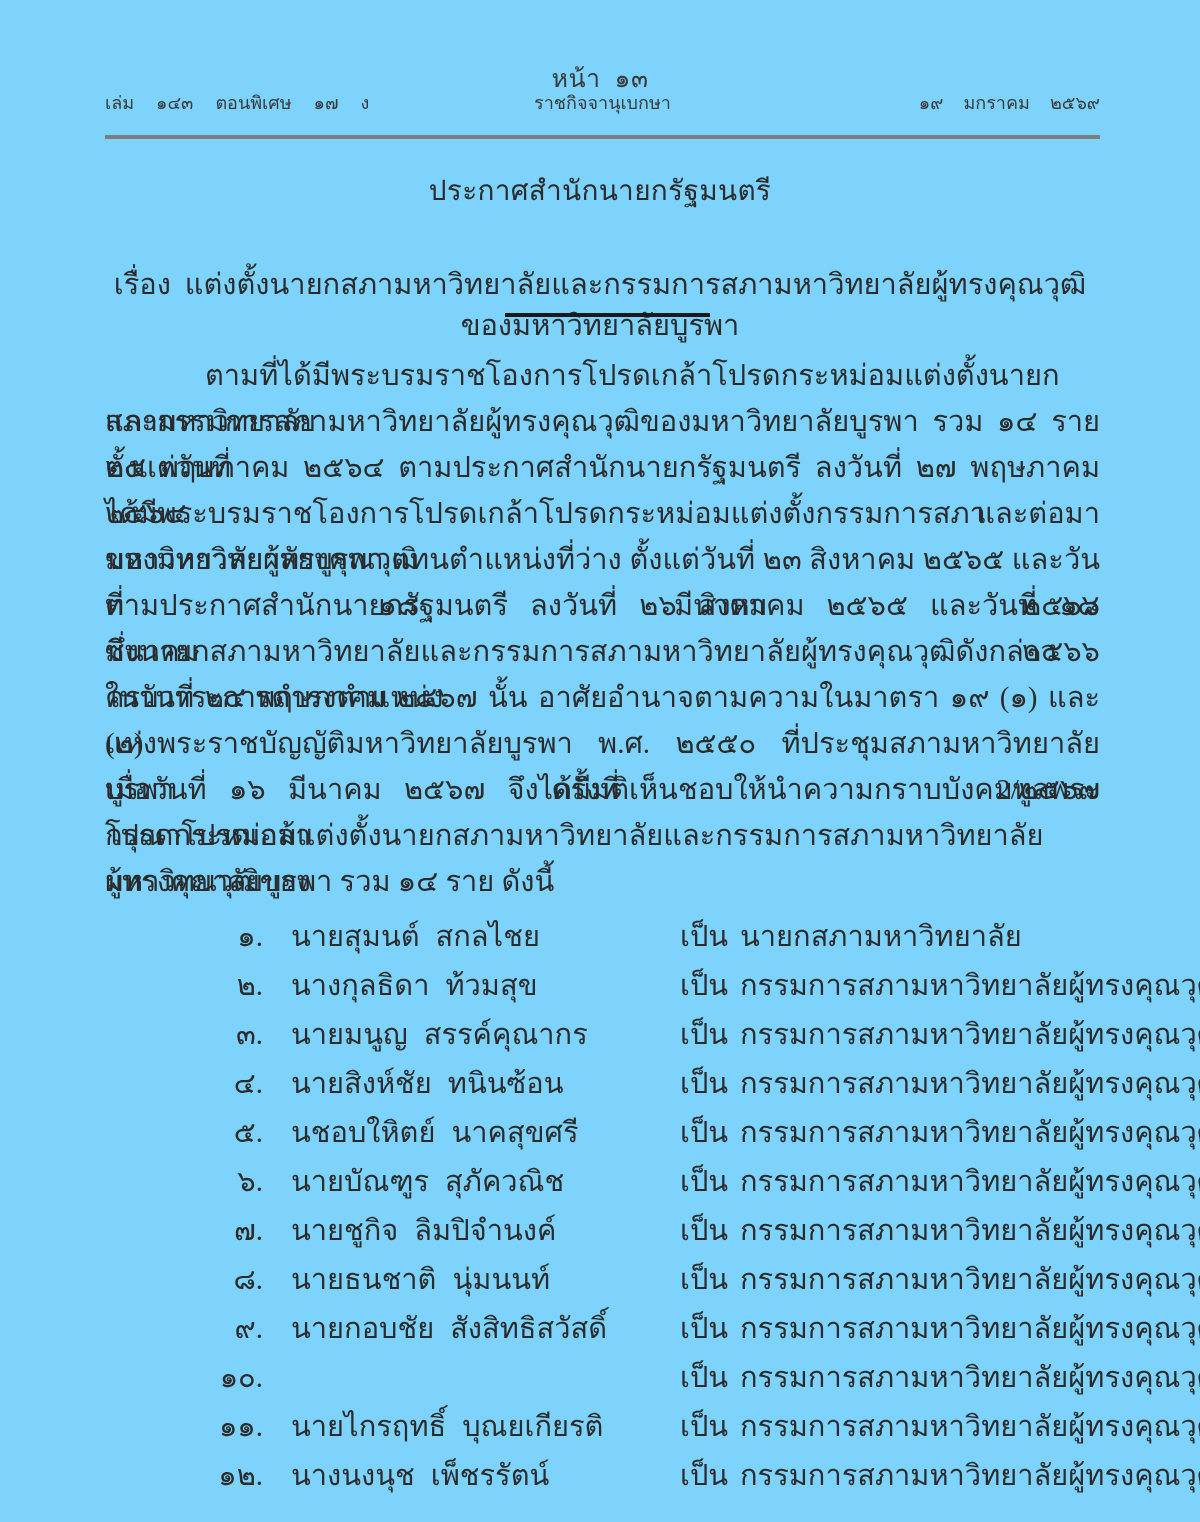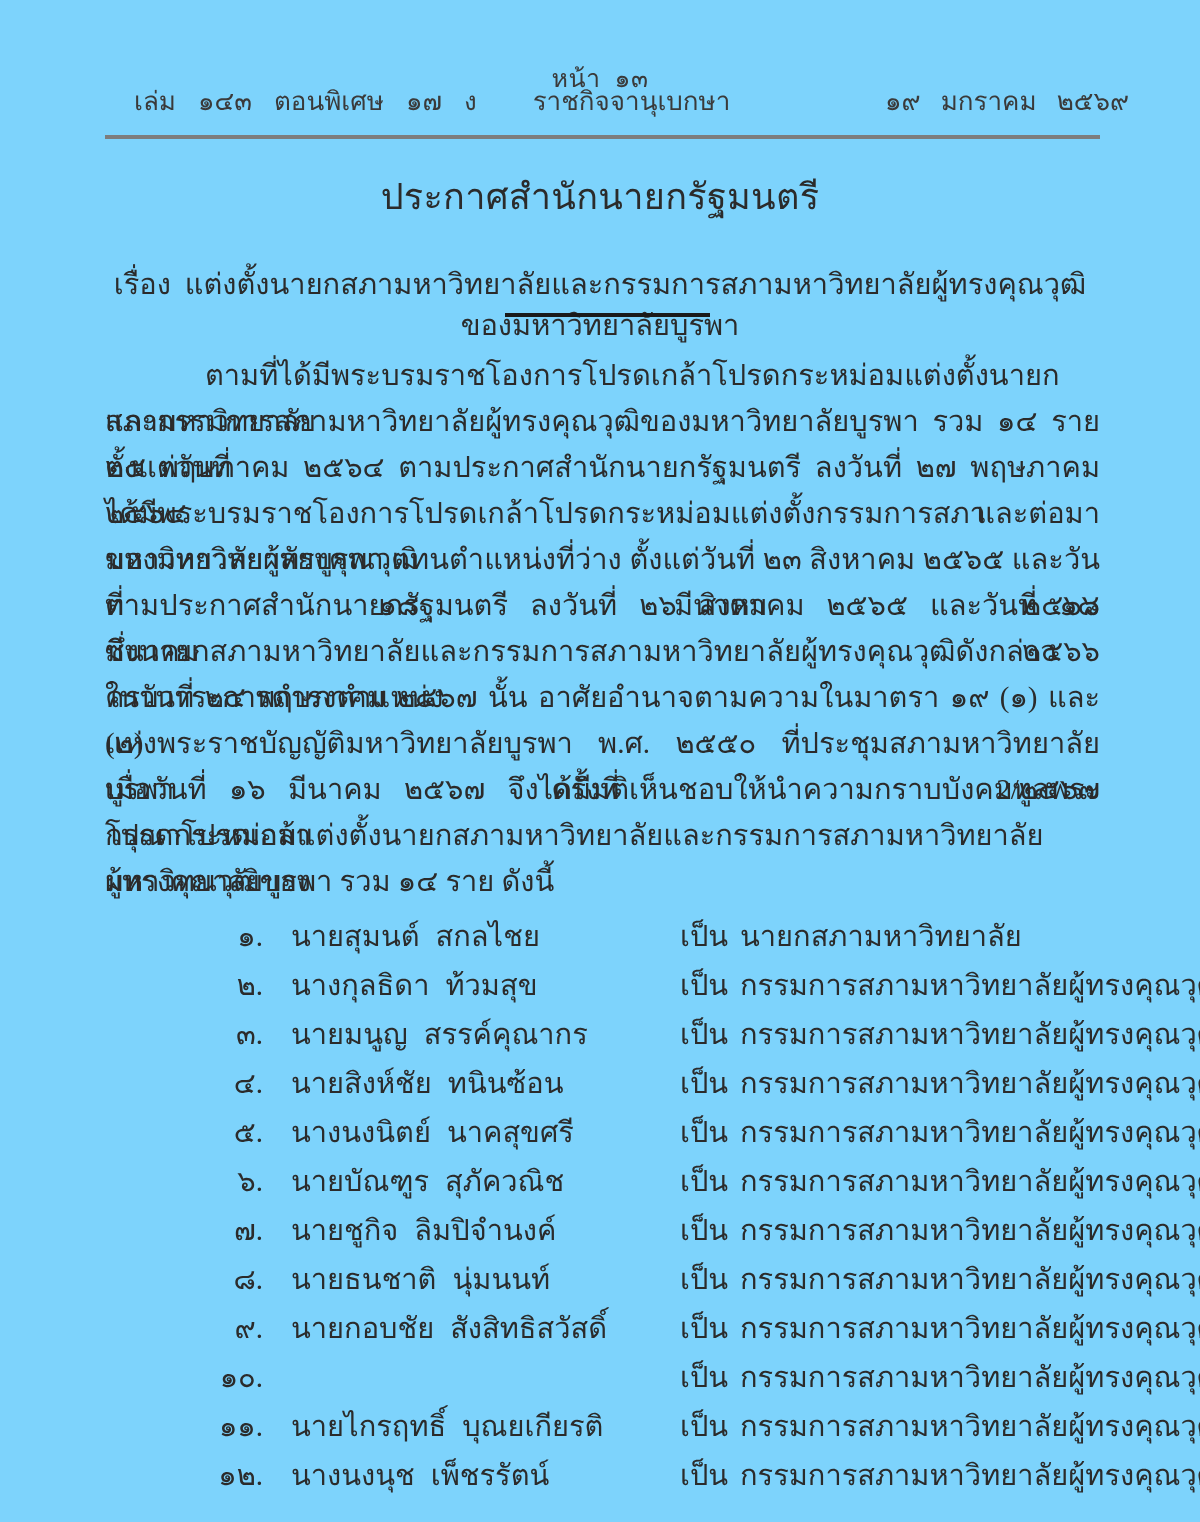--- a/index.html
+++ b/index.html
@@ -31,27 +31,26 @@
     width: 1200px;
     text-align: center;
     font-size: 25px;
     color: #3a3a3a;
     letter-spacing: 0.5px;
   }
   .page-number-line .word { margin-right: 14px; }
 
   .masthead {
     position: absolute;
-    top: 80px;
+    top: 88px;
     left: 105px;
     width: 995px;
     height: 40px;
-    font-size: 26px;
+    font-size: 18px;
     color: #3a3a3a;
-    margin-left: 29px;
   }
   .masthead .left {
     position: absolute;
     left: 0;
     top: 0;
     white-space: nowrap;
   }
   .masthead .left span { margin-right: 22px; }
   .masthead .center {
     position: absolute;
@@ -79,21 +78,21 @@
     border-top: 4px solid #7d7d7d;
   }
 
   
   .doc-title {
     position: absolute;
     top: 168px;
     left: 0;
     width: 1200px;
     text-align: center;
-    font-size: 36px;
+    font-size: 28px;
     color: #2b2b2b;
     letter-spacing: 0.3px;
   }
   .doc-subject {
     position: absolute;
     top: 224px;
     left: 0;
     width: 1200px;
     text-align: center;
     font-size: 29px;
@@ -245,21 +244,21 @@
 
     <div class="list-row">
       <span class="row-num">๔.</span>
       <span class="row-name"><span>นายสิงห์ชัย</span><span class="surname">ทนินซ้อน</span></span>
       <span class="row-verb">เป็น</span>
       <span class="row-role">กรรมการสภามหาวิทยาลัยผู้ทรงคุณวุฒิ</span>
     </div>
 
     <div class="list-row">
       <span class="row-num">๕.</span>
-      <span class="row-name"><span>นางนงนิตย์</span><span class="surname">นาคสุขศรี</span></span>
+      <span class="row-name"><span>นชอบใหิตย์</span><span class="surname">นาคสุขศรี</span></span>
       <span class="row-verb">เป็น</span>
       <span class="row-role">กรรมการสภามหาวิทยาลัยผู้ทรงคุณวุฒิ</span>
     </div>
 
     <div class="list-row">
       <span class="row-num">๖.</span>
       <span class="row-name"><span>นายบัณฑูร</span><span class="surname">สุภัควณิช</span></span>
       <span class="row-verb">เป็น</span>
       <span class="row-role">กรรมการสภามหาวิทยาลัยผู้ทรงคุณวุฒิ</span>
     </div>

